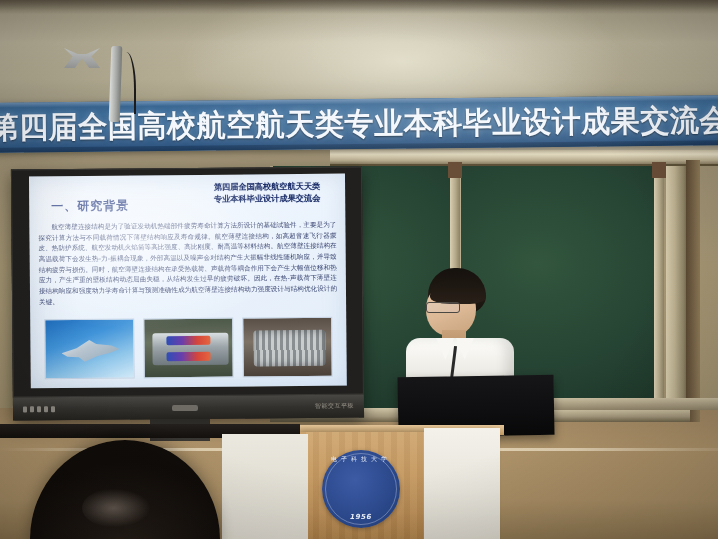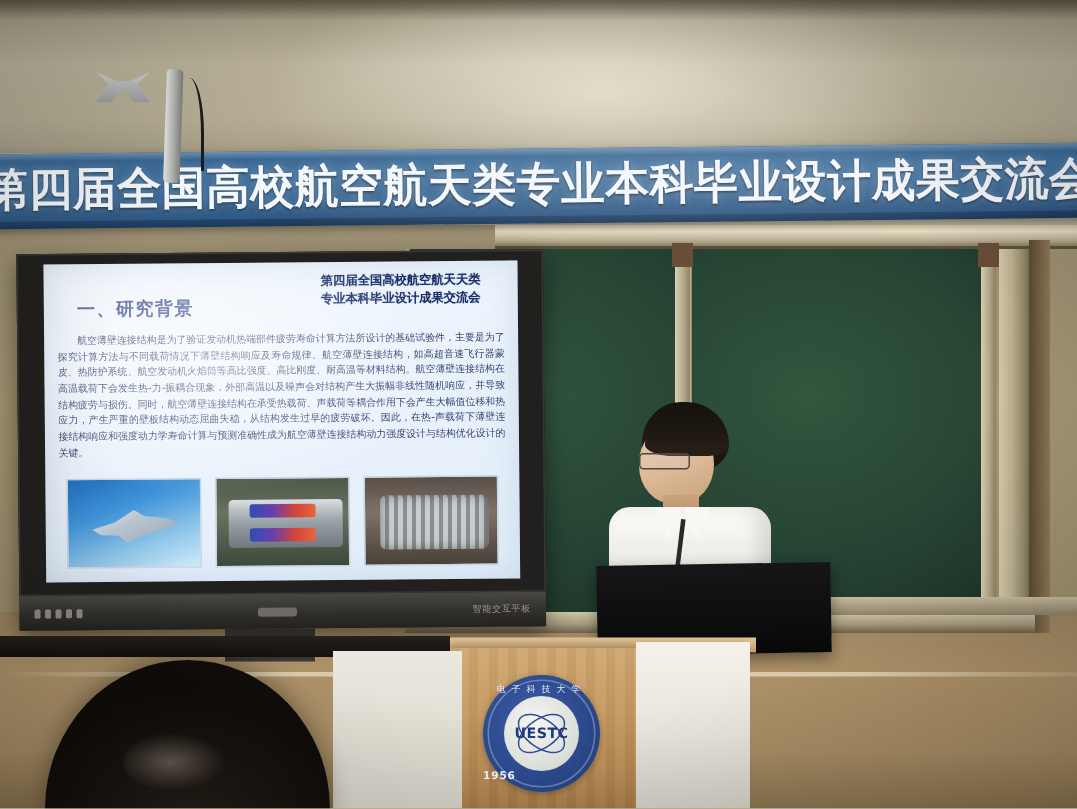--- a/index.html
+++ b/index.html
@@ -306,22 +306,22 @@
     position:absolute; left: 7px; top: 15px; width: 36px; height: 20px;
     border: 1.2px solid #2f4f93; border-radius: 50%;
   }
   .podium-logo .atom { transform: rotate(35deg); }
   .podium-logo .atom2 { transform: rotate(-35deg); }
   .podium-logo .uestc {
     position:relative; z-index:4; font-size: 9.5px; font-weight: 800;
     color: #1f3c7e; letter-spacing: 0.3px;
   }
   .podium-logo .year {
-    position:absolute; bottom: 7px; left: 0; width: 100%; 
-    font-size: 7px; color: #e6ebf5; letter-spacing: 0.6px; font-weight: 700;
+    position:absolute; bottom: 7px; left: 0; width: 100%; text-align:center;
+    font-size: 7px; color: #e6ebf5; letter-spacing: 0.6px; font-weight: 700; font-style: italic;
   }
   .podium-logo .cn-top {
     position:absolute; top: 5px; left: 0; width: 100%; text-align:center;
     font-size: 6px; color: #e0e7f4; letter-spacing: 4px;
   }
 
   
   .audience-head {
     position:absolute; left: 30px; top: 440px; width: 190px; height: 160px;
     background: radial-gradient(ellipse 110px 90px at 50% 70%, #2a221c 0%, #1d1713 50%, #120e0b 100%);
@@ -435,25 +435,20 @@
   <div class="mon-pole"></div>
   <div class="mon-cable"></div>
 
   <div class="podium-top"></div>
   <div class="podium"></div>
   <div class="podium-side"></div>
 
   <div class="podium-logo">
     <div class="ring-text"></div>
     <div class="cn-top">电子科技大学</div>
-    <div class="inner">
-      <div class="atom"></div>
-      <div class="atom2"></div>
-      <div class="uestc">UESTC</div>
-    </div>
     <div class="year">1956</div>
   </div>
 
   <div class="fg-desk"></div>
   <div class="fg-panel"></div>
   <div class="audience-head"></div>
 
   <div class="vignette"></div>
 </div>
 

